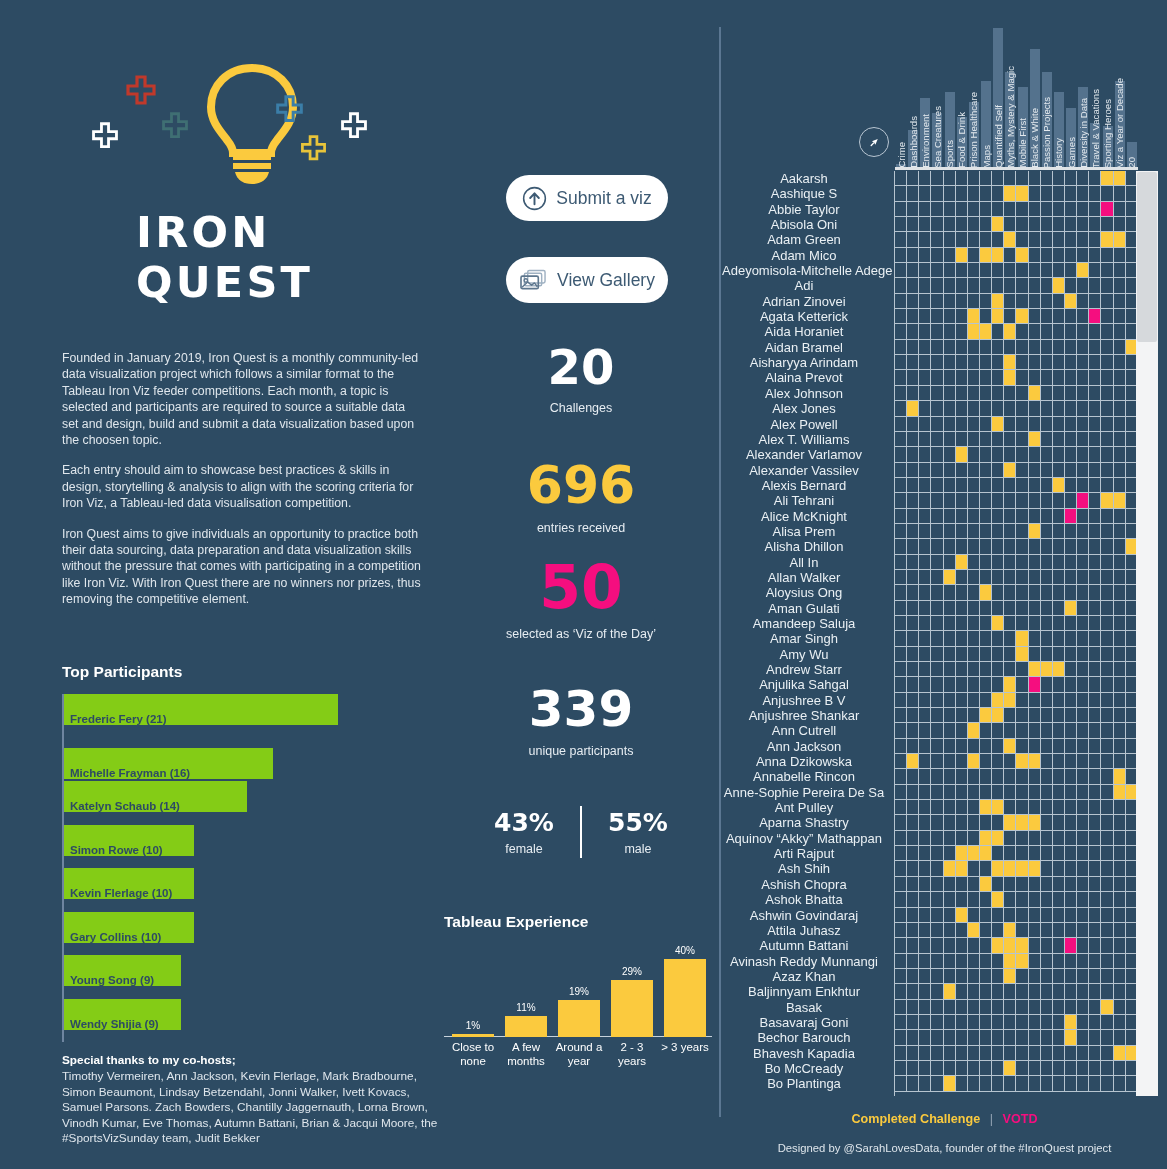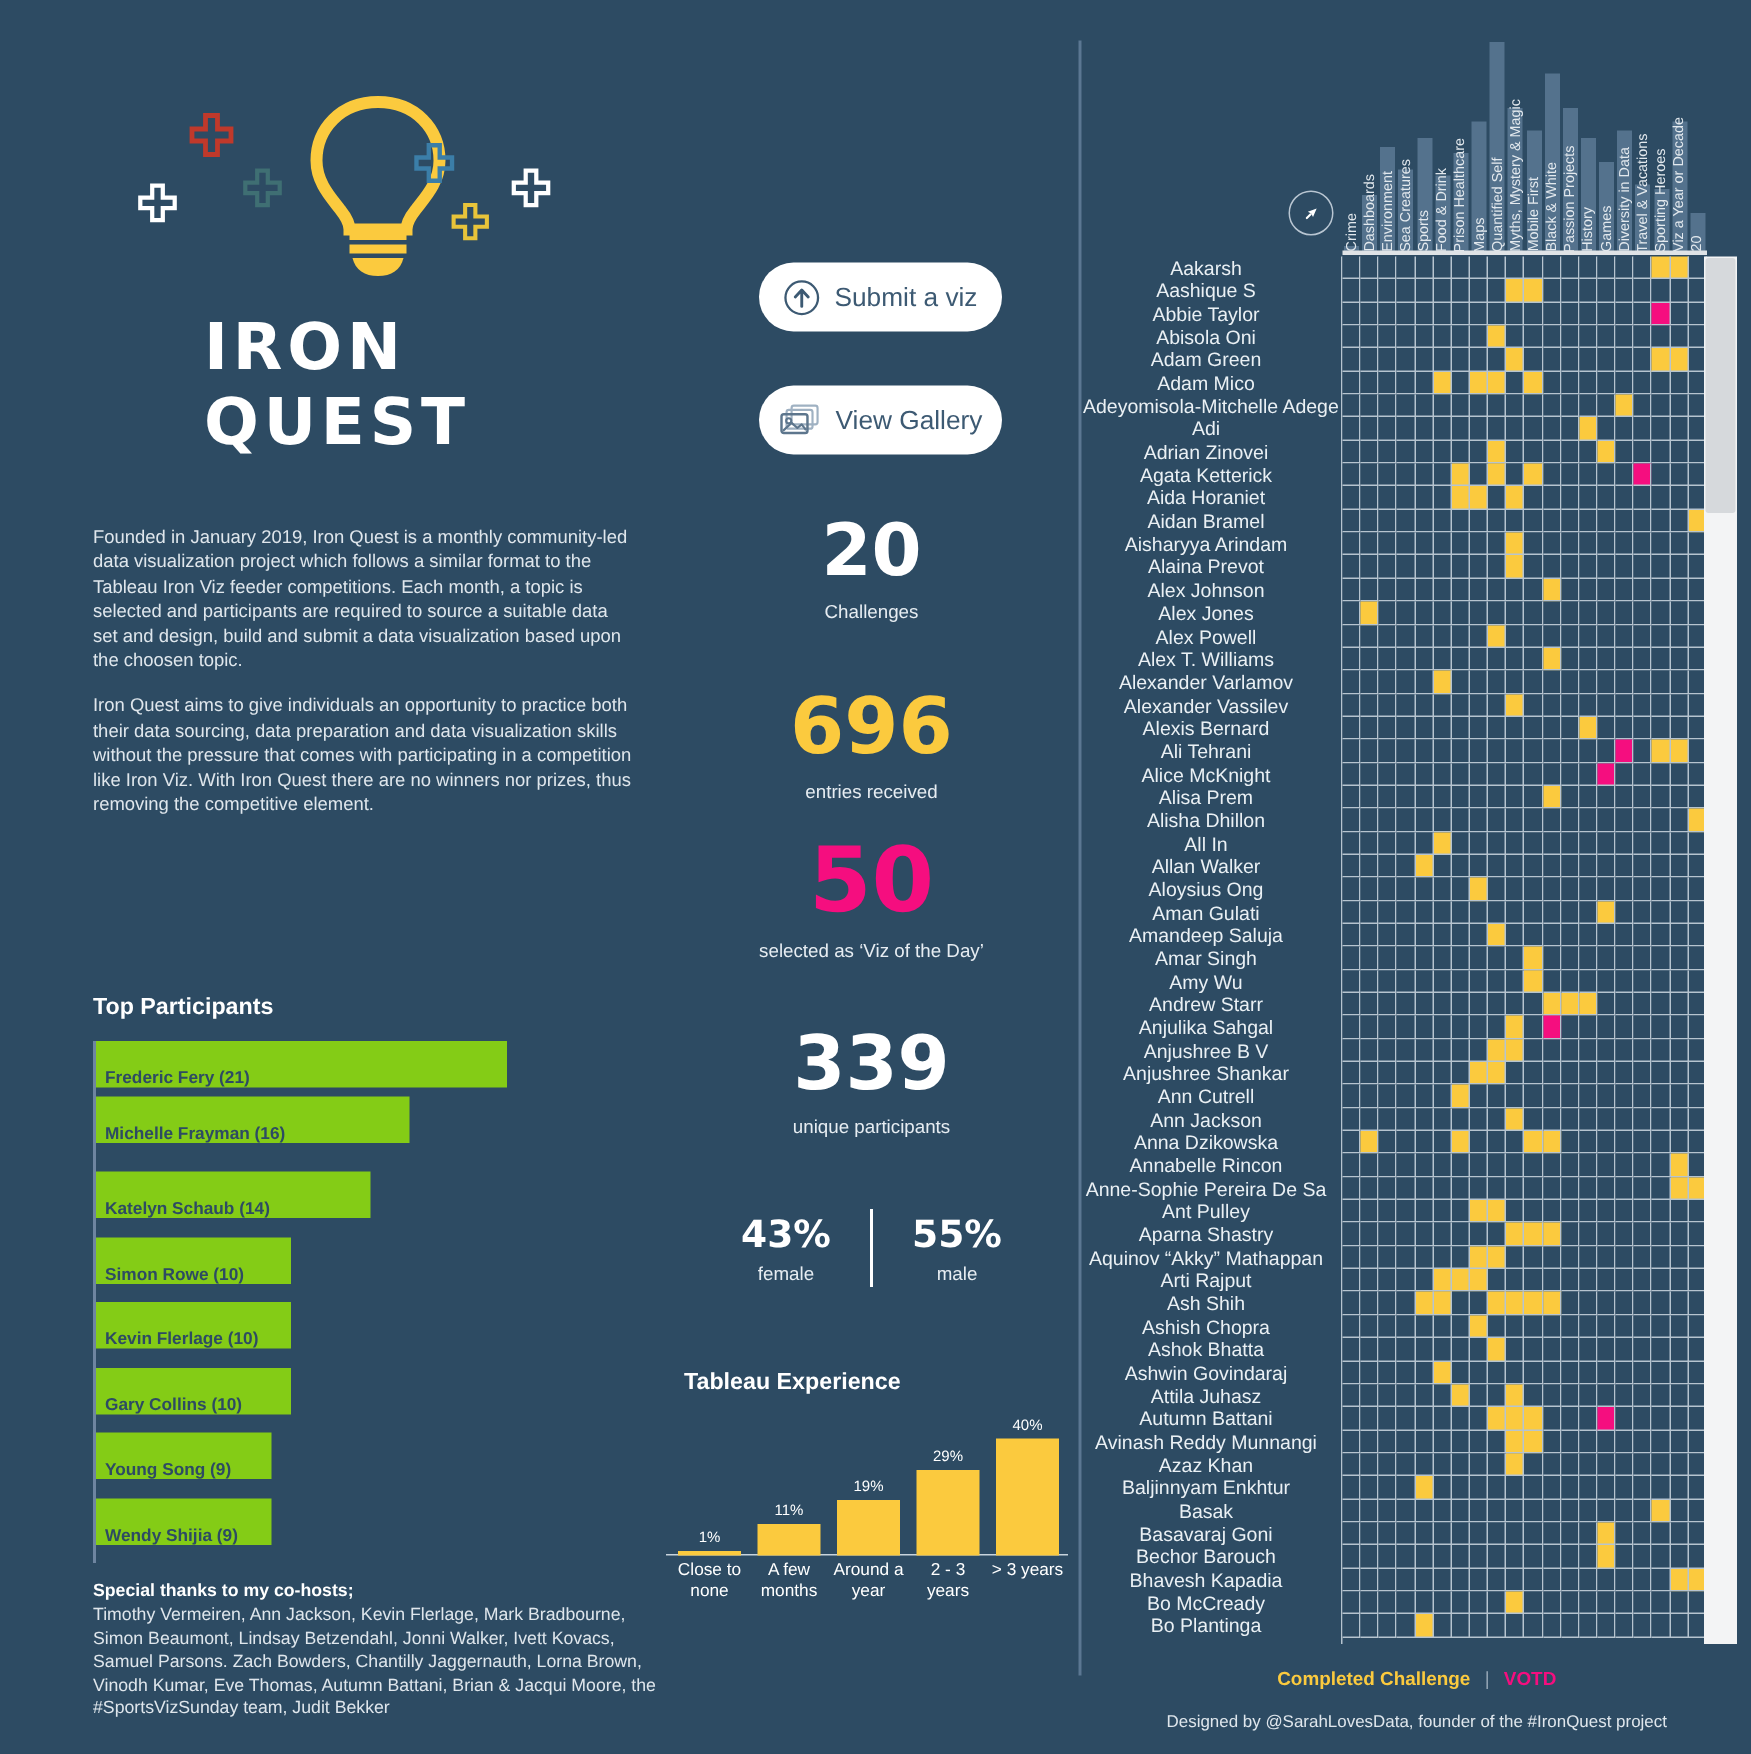--- a/index.html
+++ b/index.html
@@ -60,21 +60,21 @@
   #kpi-entries { top: 459px; } #kpi-entries .kpi-num { color: #fbca3e; font-size: 52px; }
   #kpi-votd { top: 557px; } #kpi-votd .kpi-num { color: #f50e7f; font-size: 60px; }
   #kpi-unique { top: 684px; } #kpi-unique .kpi-num { color: #ffffff; font-size: 50px; }
 
   #gender { position: absolute; left: 0; top: 806px; width: 282px; display: flex; justify-content: center; align-items: center; gap: 0; }
   .gender-cell { width: 96px; text-align: center; }
   .gender-num { font-size: 25px; font-weight: 700; color: #ffffff; font-family: "DejaVu Sans", sans-serif; }
   .gender-lbl { font-size: 12.5px; color: #e7edf2; margin-top: 5px; }
   #gender-divider { width: 2px; height: 52px; background: #ffffff; margin: 0 8px; }
 
-  #exp-title { position: absolute; left: 16px; top: 913px; color: #ffffff; font-size: 15.5px; font-weight: 700; }
+  #exp-title { position: absolute; left: 4px; top: 913px; color: #ffffff; font-size: 15.5px; font-weight: 700; }
   #exp-chart { position: absolute; left: 4px; top: 944px; width: 270px; height: 125px; }
   #exp-baseline { position: absolute; left: 0; bottom: 32px; width: 268px; height: 1.5px; background: #c8d3dc; }
   .exp-col { position: absolute; bottom: 32px; width: 42px; }
   .exp-bar { width: 42px; background: #fbca3e; position: absolute; bottom: 0; }
   .exp-val { position: absolute; width: 42px; text-align: center; color: #ffffff; font-size: 10px; }
   .exp-cat { position: absolute; width: 52px; text-align: center; color: #ffffff; font-size: 11.5px; line-height: 14px; top: 96px; }
 
   #center-divider { position: absolute; left: 719px; top: 27px; width: 2px; height: 1090px; background: #5b7churned; }
 
   
@@ -149,33 +149,34 @@
       </svg>
       <svg class="plus" style="left:237px;top:85px" width="29" height="29" viewBox="0 0 34 34">
         <path d="M13 2 h8 v9 h9 v8 h-9 v9 h-8 v-9 h-9 v-8 h9 z" fill="none" stroke="#e8c43a" stroke-width="3.2"></path>
       </svg>
     </div>
 
     <div id="brand-title">IRON QUEST</div>
 
     <div id="about">
       <p>Founded in January 2019, Iron Quest is a monthly community-led data visualization project which follows a similar format to the Tableau Iron Viz feeder competitions. Each month, a topic is selected and participants are required to source a suitable data set and design, build and submit a data visualization based upon the choosen topic.</p>
+      <p>Each entry should aim to showcase best practices &amp; skills in design, storytelling &amp; analysis to align with the scoring criteria for Iron Viz, a Tableau-led data visualisation competition.</p>
       <p>Iron Quest aims to give individuals an opportunity to practice both their data sourcing, data preparation and data visualization skills without the pressure that comes with participating in a competition like Iron Viz. With Iron Quest there are no winners nor prizes, thus removing the competitive element.</p>
     </div>
 
     <div id="top-participants-title">Top Participants</div>
     <div id="bar-chart">
       <div id="bar-axis"></div>
       <div id="bars-host">
           <div class="bar-row" style="top: 0px;">
             <div class="bar-fill" style="width: 273.913px;">
               <span class="bar-label">Frederic Fery (21)</span>
             </div>
           </div>
-          <div class="bar-row" style="top: 37px; border-radius: 15px;">
+          <div class="bar-row" style="top: 54px; border-radius: 15px;">
             <div class="bar-fill" style="width: 208.696px;">
               <span class="bar-label">Michelle Frayman (16)</span>
             </div>
           </div>
           <div class="bar-row" style="top: 87px;">
             <div class="bar-fill" style="width: 182.609px;">
               <span class="bar-label">Katelyn Schaub (14)</span>
             </div>
           </div>
           <div class="bar-row" style="top: 130.5px;">

